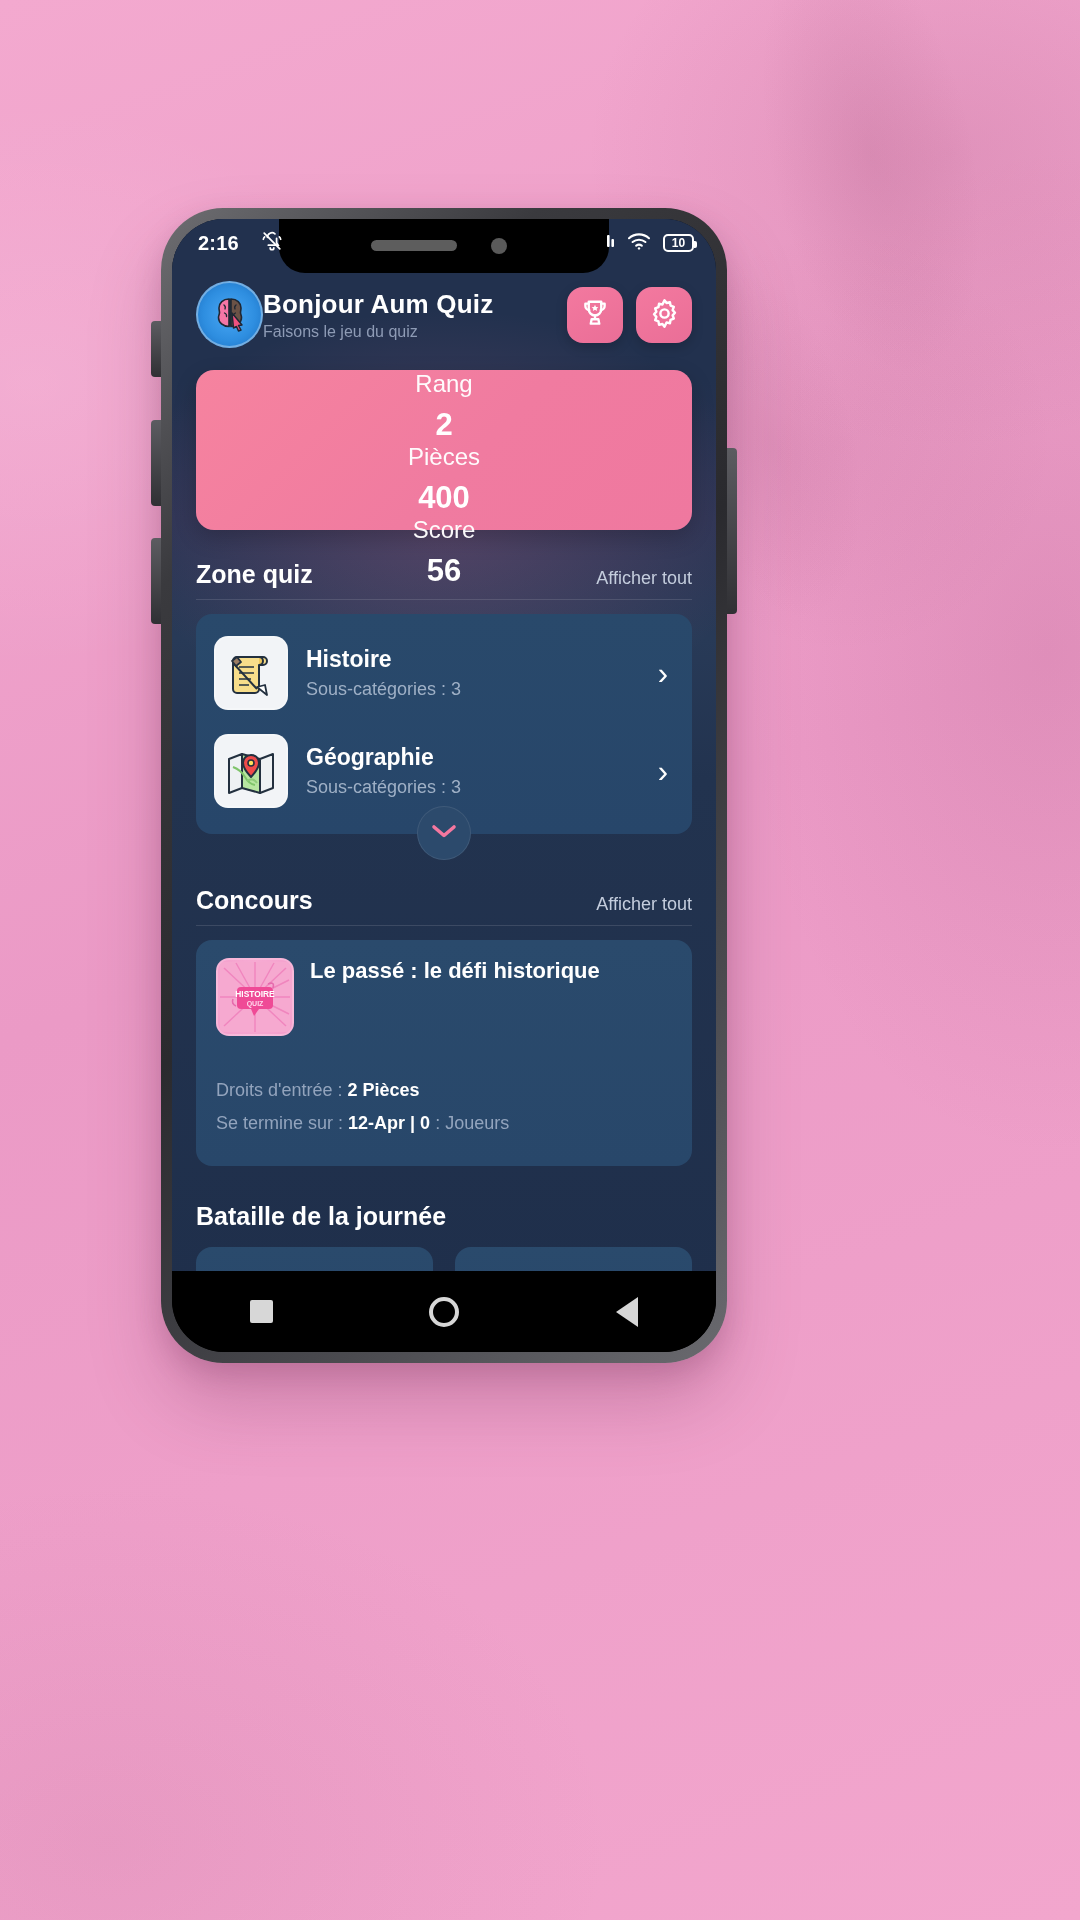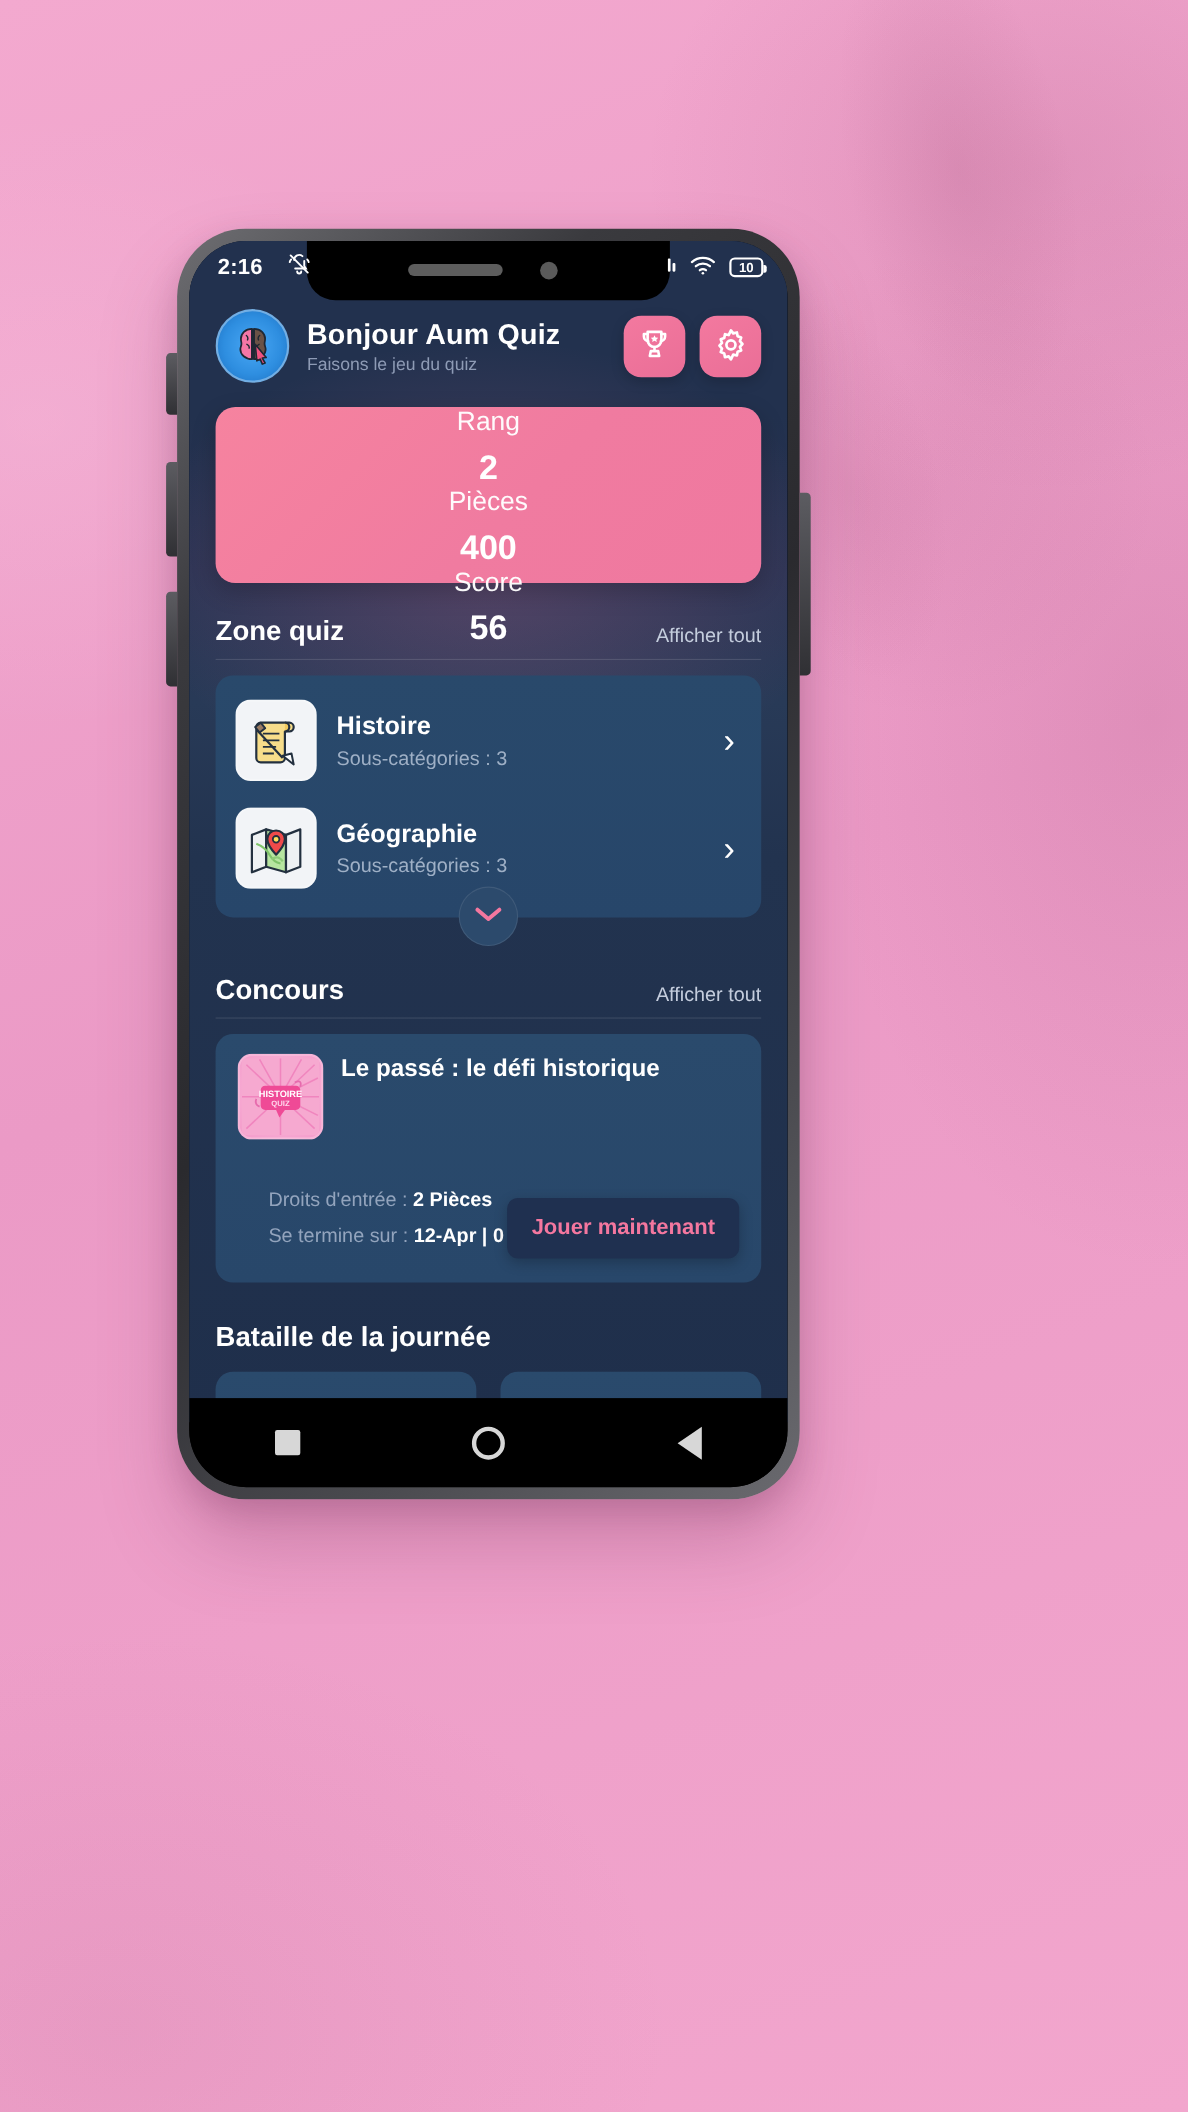--- a/index.html
+++ b/index.html
@@ -92,21 +92,21 @@
   .batt:after{ content:""; position:absolute; right:-5px; top:5px; width:3px; height:7px; background:#fff; border-radius:0 2px 2px 0;}
 
   
   #header { display:flex; align-items:center; padding: 14px 24px 8px 24px; }
   #avatar {
     width:67px; height:67px; border-radius:50%;
     border: 2px solid rgba(255,255,255,.35);
     background: radial-gradient(circle at 50% 50%, #4aa8f5 0%, #2e8ee0 58%, #1c6fc0 100%);
     display:flex; align-items:center; justify-content:center; flex:none; overflow:hidden;
   }
-  #greet { flex:1; margin-left: 16px; min-width:0; }
+  #greet { flex:1; min-width:0; }
   #greet .hello { color:#fff; font-size:26px; font-weight:700; letter-spacing:.2px; white-space:nowrap;}
   #greet .sub   { color:#8e9bb5; font-size:16px; margin-top:3px; white-space:nowrap;}
   .hdr-btn {
     width:56px; height:56px; border-radius:16px; flex:none; margin-left:13px;
     background: linear-gradient(150deg,#f3799f,#ea6e97);
     display:flex; align-items:center; justify-content:center;
     box-shadow: 0 4px 12px rgba(0,0,0,.18);
     border:none; cursor:pointer;
   }
 
@@ -166,21 +166,21 @@
   .c-top { display:flex; gap:16px; }
   .c-thumb {
     width:78px; height:78px; border-radius:13px; flex:none; overflow:hidden;
     border:2px solid rgba(255,255,255,.22);
     background: radial-gradient(circle at 50% 45%, #ffd3ea 0%, #f7aed4 45%, #f49ccb 100%);
     display:flex; align-items:center; justify-content:center;
   }
   .c-title { color:#fff; font-size:22px; font-weight:700; }
   .c-desc  { color:#b4c2d6; font-size:18px; line-height:1.38; margin-top:5px; }
   .c-meta  { margin-top: 44px; font-size:18px; }
-  .c-meta .line { margin-bottom:12px; color:#93a4bd;margin-left:28px; }
+  .c-meta .line { margin-bottom:12px; color:#93a4bd; }
   .c-meta .line b { color:#fff; font-weight:600; }
   #play-btn {
     position:absolute; right:20px; bottom:22px;
     background:#1f3050; color:#f4779f; border:none; cursor:pointer;
     border-radius:10px; padding: 16px 22px; font-size:20px; font-weight:600;
     font-family:"Liberation Sans", sans-serif;
     box-shadow: 0 4px 12px rgba(0,0,0,.22);
   }
 
   
@@ -391,21 +391,20 @@
               </svg>
             </div>
             <div style="flex:1;min-width:0;">
               <div class="c-title">Le passé : le défi historique</div>
             </div>
           </div>
           <div class="c-meta">
             <div class="line"><span>Droits d'entrée  : </span><b>2 Pièces</b></div>
             <div class="line"><span>Se termine sur  : </span><b>12-Apr</b><b>  |  </b><b>0</b><span> : Joueurs</span></div>
           </div>
-          <button id="play-btn">Jouer maintenant</button>
         </div>
 
         <div id="battle-head">Bataille de la journée</div>
         <div id="battles">
           <div class="bcard">
             
             
             
           </div>
           <div class="bcard">

